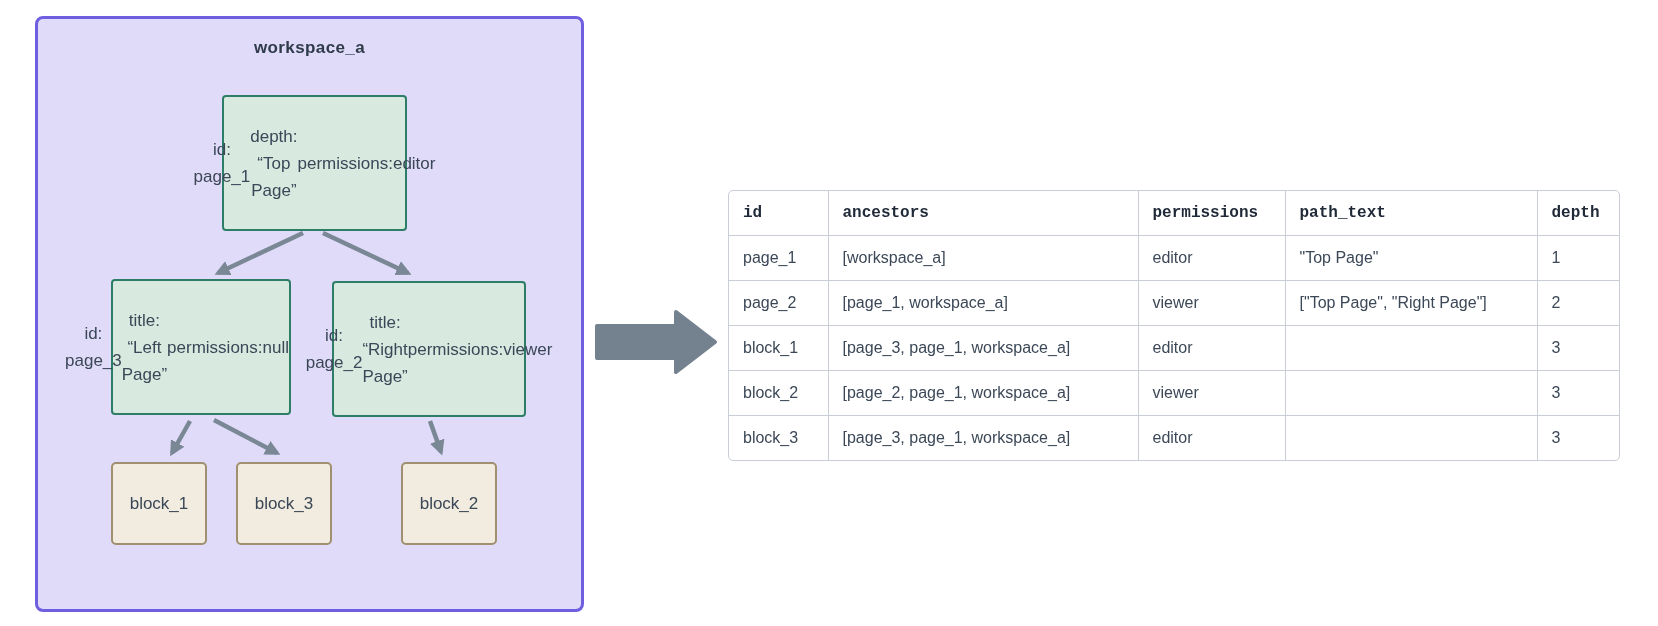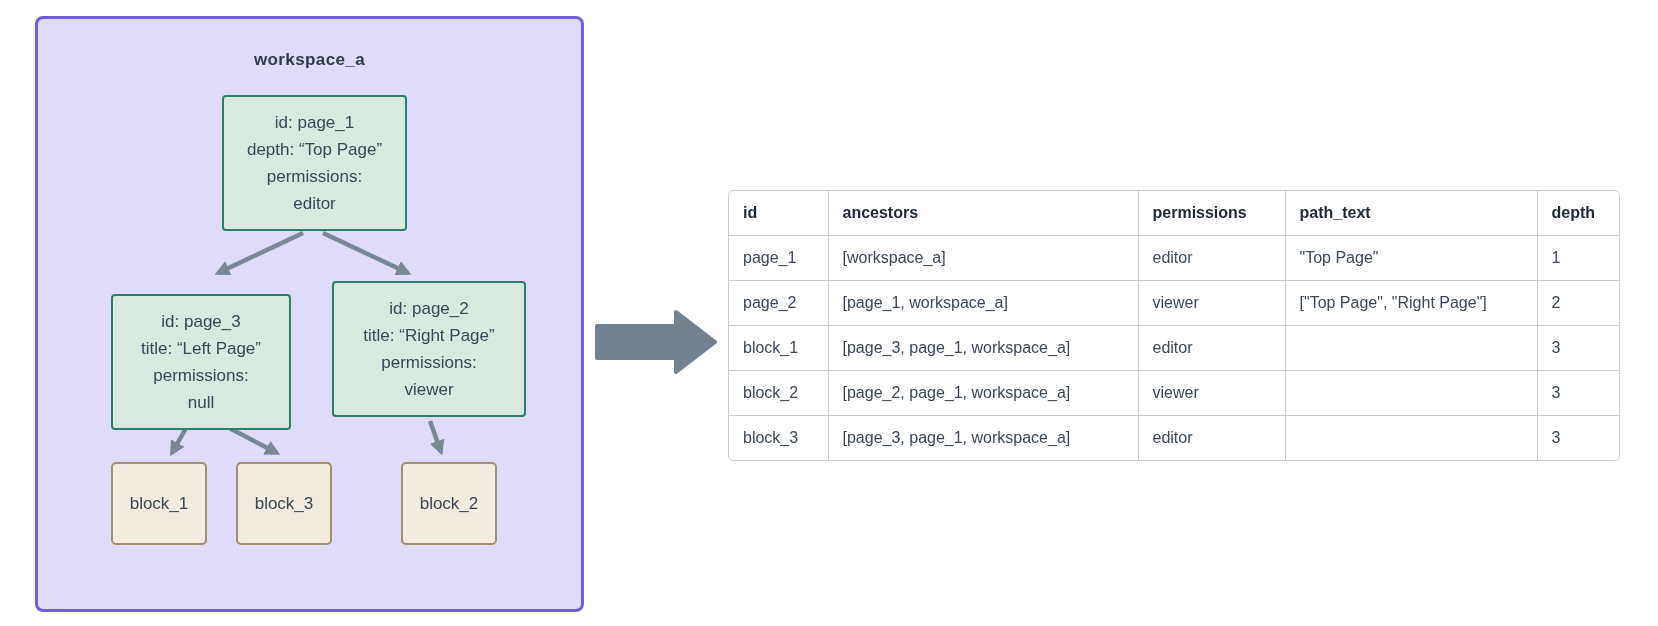--- a/index.html
+++ b/index.html
@@ -12,32 +12,31 @@
   .workspace{
     position:absolute;left:35px;top:16px;width:549px;height:596px;
     background:var(--workspace_fill,#dfdbf9);
     border:3px solid var(--workspace_border,#6f5fe0);
     border-radius:8px;
   }
   .workspace-label{
     position:absolute;left:0;top:19px;width:100%;text-align:center;
     font-size:17px;font-weight:bold;letter-spacing:.4px;
     color:var(--label_text,#2f3b4a);
-    margin-top:12px;
   }
   .node{
-    position:absolute;display:flex;flex-direction:column;justify-content:center;
+    position:absolute;display:flex;flex-direction:row;justify-content:center;
     align-items:center;text-align:center;
     background:var(--page_fill,#d8eae0);
     border:2px solid var(--page_border,#2e7e67);
     border-radius:4px;
     font-size:17px;line-height:27px;color:var(--node_text,#3b4757);
   }
   .node-page-1{left:184px;top:76px;width:185px;height:136px;}
-  .node-page-3{left:73px;top:275px;width:180px;height:136px;}
+  .node-page-3{left:73px;top:260px;width:180px;height:136px;justify-content:flex-end;}
   .node-page-2{left:294px;top:262px;width:194px;height:136px;}
   .block{
     position:absolute;display:flex;align-items:center;justify-content:center;
     background:var(--block_fill,#f1ecdf);
     border:2px solid var(--block_border,#a09070);
     border-radius:5px;
     font-size:17px;color:var(--node_text,#3b4757);
     width:96px;height:83px;top:443px;
   }
   .block-1{left:73px;}
@@ -59,21 +58,21 @@
   th,td{
     border:1px solid var(--table_border,#c9ced6);
     padding:0 0 0 14px;text-align:left;vertical-align:middle;
     height:45px;white-space:nowrap;overflow:hidden;
   }
   th{font-weight:bold;color:var(--table_header_text,#1f2937);height:44px;}
   td{color:var(--table_cell_text,#3c4857);}
   
   tr th:first-child, tr td:first-child{border-left:none;}
   tr th:last-child, tr td:last-child{border-right:none;margin-left:28px;}
-  thead tr th{border-top:none;}
+  thead tr th{border-top:none;font-family:Liberation Mono, monospace;}
   tbody tr:last-child td{border-bottom:none;}
   .col-id{width:99px;}
   .col-ancestors{width:310px;}
   .col-permissions{width:147px;}
   .col-path{width:252px;}
   .col-depth{width:82px;}
 </style>
 </head>
 <body>
 

